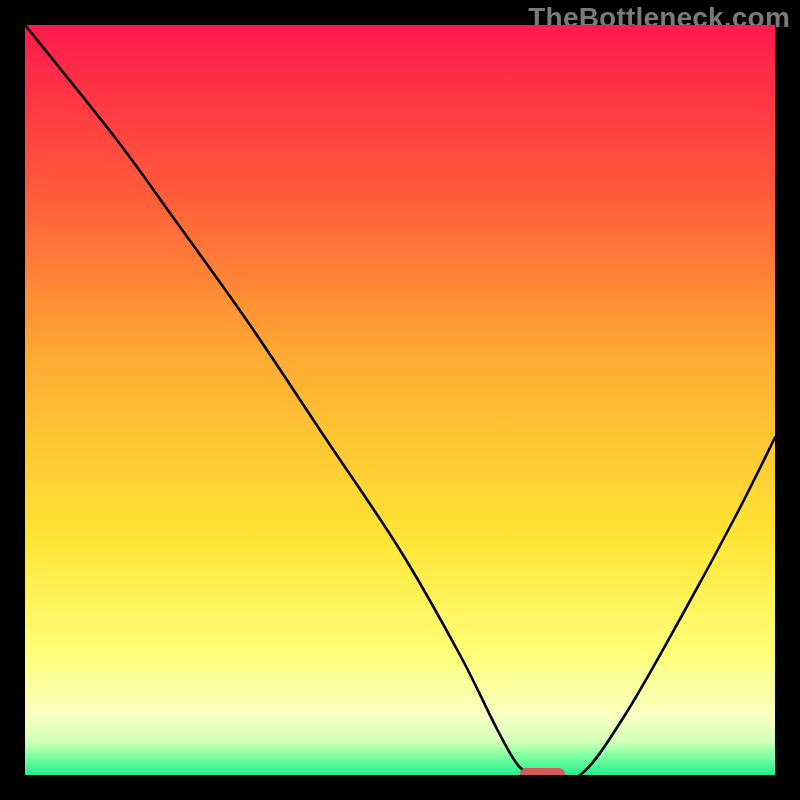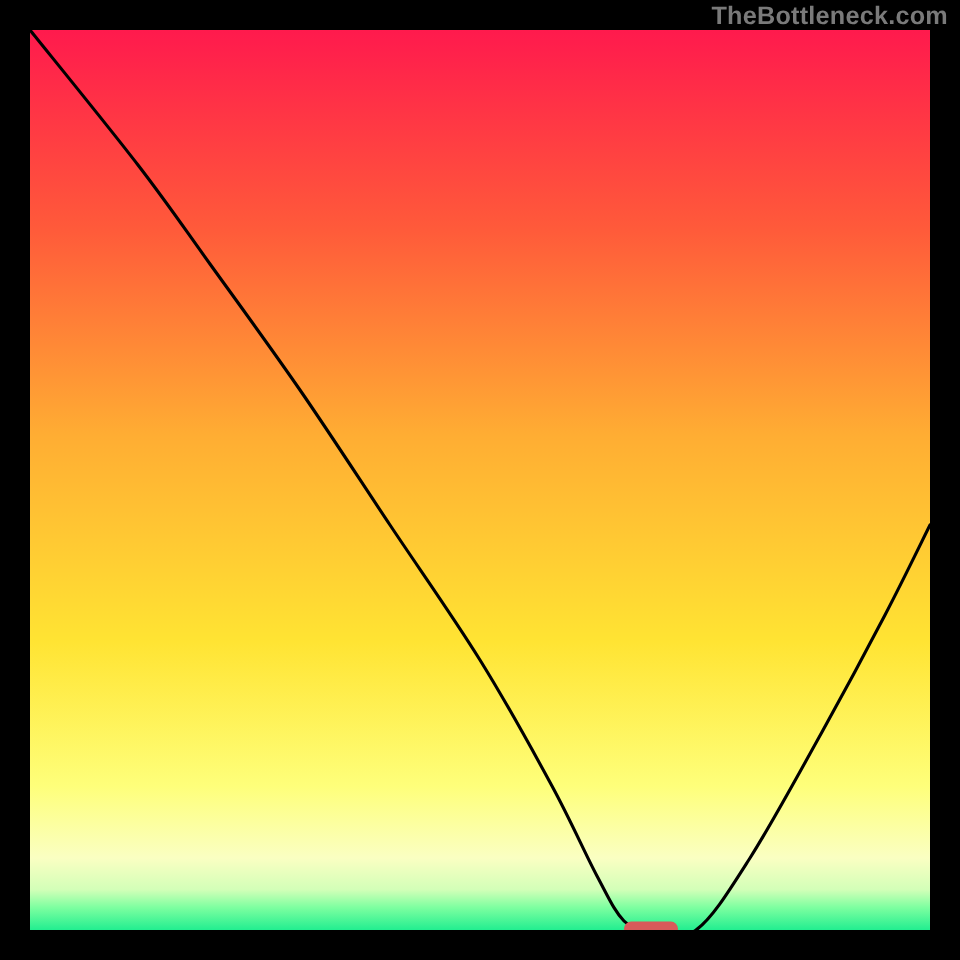--- a/index.html
+++ b/index.html
@@ -16,21 +16,21 @@
     top: 0;
     width: 800px;
     height: 800px;
     background: #000;
   }
   .watermark {
     position: absolute;
     top: 2px;
     right: 10px;
     font-family: Arial, Helvetica, sans-serif;
-    font-size: 21px;
+    font-size: 28px;
     font-weight: 600;
     color: #7a7a7a;
     letter-spacing: 0.2px;
   }
   .plot {
     position: absolute;
     left: 25px;
     top: 25px;
     width: 750px;
     height: 750px;

